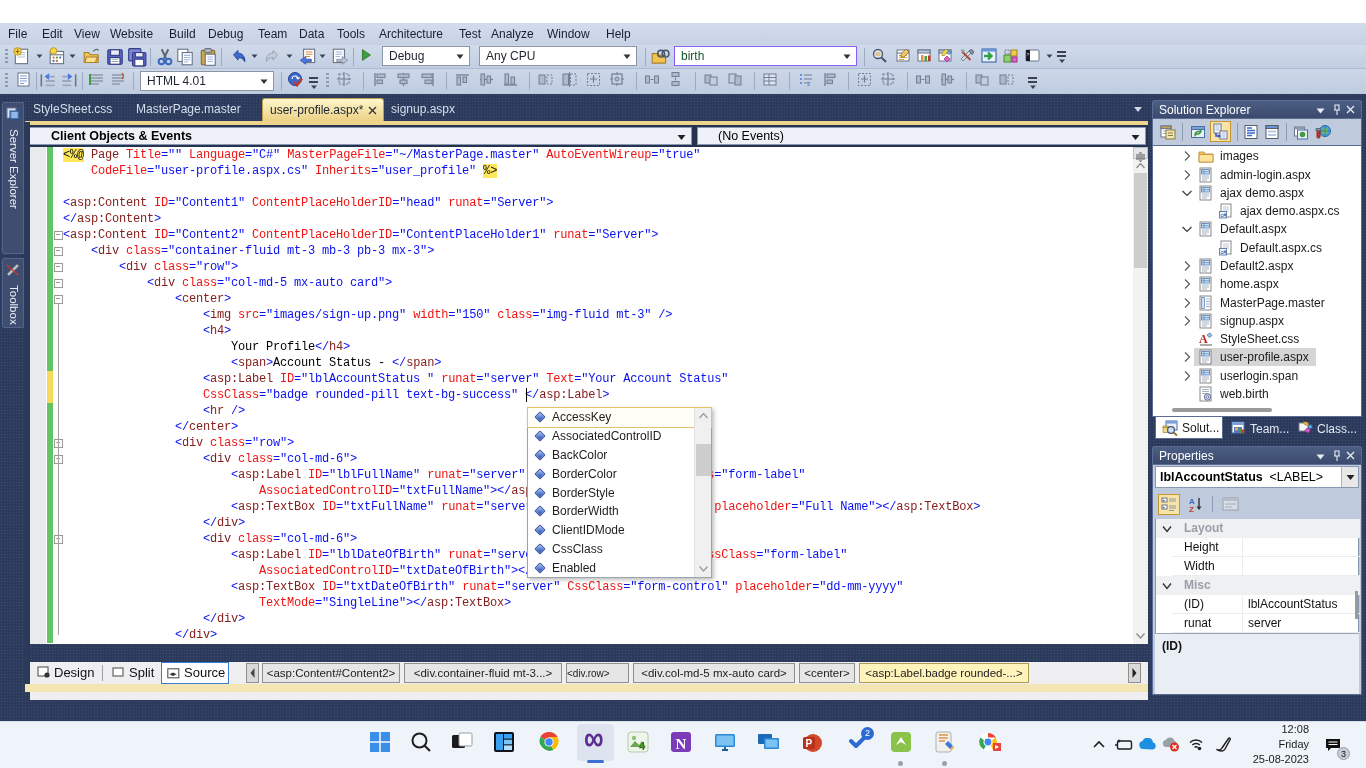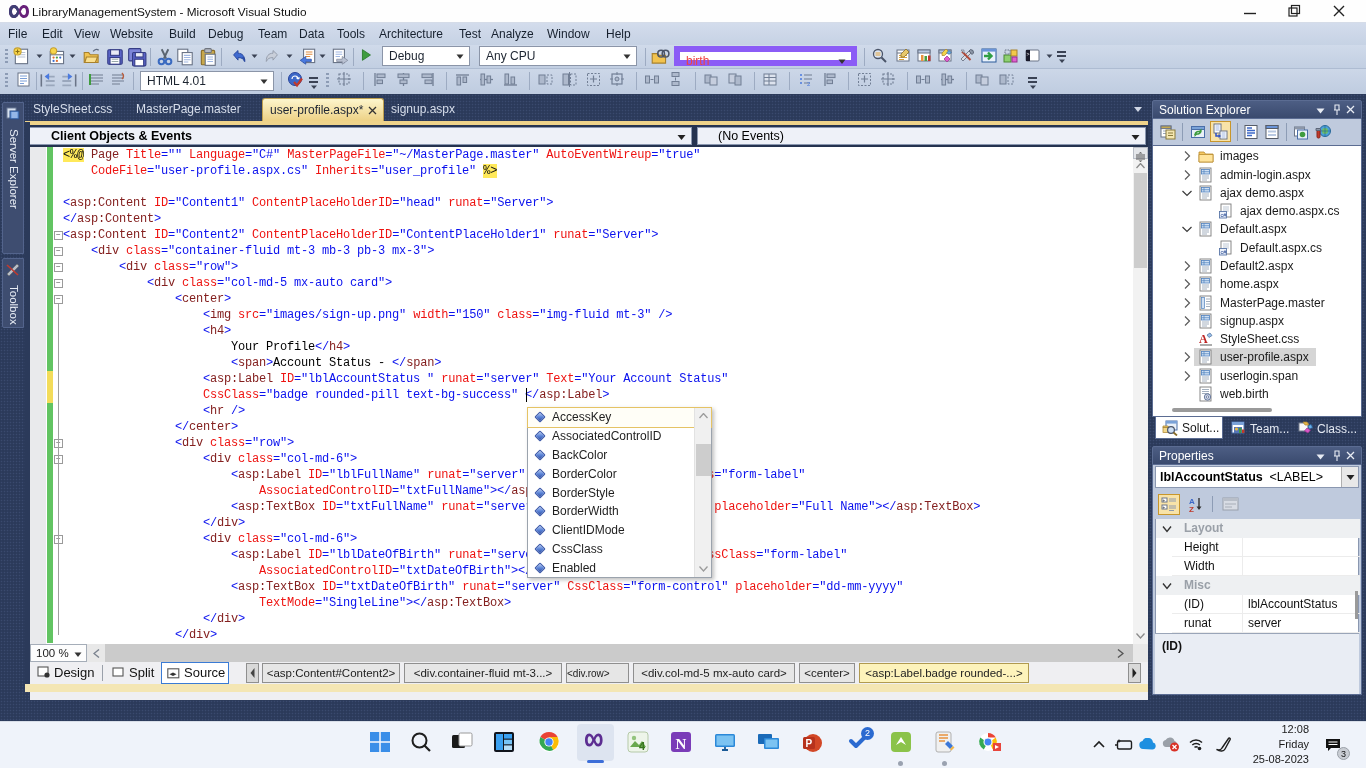--- a/index.html
+++ b/index.html
@@ -18,33 +18,21 @@
 
 .trow{position:absolute;left:1152px;width:210px;height:18.3px;font-size:12px;color:#1a1a1a}
 .chev{position:absolute;left:27px;top:1px}
 .ticon{position:absolute;top:1px}
 .tlab{position:absolute;top:2px;white-space:nowrap}
 .tsel{position:absolute;left:42px;top:0;width:122px;height:18px;background:#d5d5d5}
 
 .mi{color:#16202e;font-size:12px}
 </style></head><body>
 <div id="stage">
-<div class="abs" style="left:0;top:0;width:1366px;height:23px;background:#fefefe;border-bottom:1px solid #d5dce8">
-      <svg class="abs" style="left:8px;top:4px" width="22" height="15" viewBox="0 0 22 15">
-        <path d="M6 1 C2.5 1 1 4 1 7.5 C1 11 2.5 14 6 14 C9 14 10.2 11.5 11 9.5 C11.8 11.5 13 14 16 14 C19.5 14 21 11 21 7.5 C21 4 19.5 1 16 1 C13 1 11.8 3.5 11 5.5 C10.2 3.5 9 1 6 1 Z M6 4 C7.5 4 8.5 5.8 9.2 7.5 C8.5 9.2 7.5 11 6 11 C4.5 11 4 9.3 4 7.5 C4 5.7 4.5 4 6 4 Z M16 4 C17.5 4 18 5.7 18 7.5 C18 9.3 17.5 11 16 11 C14.5 11 13.5 9.2 12.8 7.5 C13.5 5.8 14.5 4 16 4 Z" fill="#68217a"></path>
-        <path d="M6 1 C2.5 1 1 4 1 7.5 C1 11 2.5 14 6 14 C9 14 10.2 11.5 11 9.5 L11 5.5 C10.2 3.5 9 1 6 1 Z M6 4 C7.5 4 8.5 5.8 9.2 7.5 C8.5 9.2 7.5 11 6 11 C4.5 11 4 9.3 4 7.5 C4 5.7 4.5 4 6 4 Z" fill="#3f3f74"></path>
-      </svg>
-      <span class="abs" style="left:32px;top:5px;font-size:11.8px;color:#111">LibraryManagementSystem - Microsoft Visual Studio</span>
-      <svg class="abs" style="left:1243px;top:4px" width="110" height="16" viewBox="0 0 110 16">
-        <path d="M1 9.5 H13" stroke="#222" stroke-width="1.4" fill="none"></path>
-        <rect x="46" y="4" width="8" height="8" fill="none" stroke="#222" stroke-width="1.2"></rect>
-        <rect x="48.5" y="1.5" width="8" height="8" fill="none" stroke="#222" stroke-width="1.2"></rect>
-        <path d="M91 2 L101 12 M101 2 L91 12" stroke="#222" stroke-width="1.4"></path>
-      </svg>
-    </div><div class="abs" style="left:0;top:23px;width:1366px;height:22px;background:linear-gradient(#d3dcec,#c6d2e4)">
+<div class="abs" style="left:0;top:23px;width:1366px;height:22px;background:linear-gradient(#d3dcec,#c6d2e4)">
       <span class="abs mi" style="left:8px;top:4px">File</span>
       <span class="abs mi" style="left:42px;top:4px">Edit</span>
       <span class="abs mi" style="left:74px;top:4px">View</span>
       <span class="abs mi" style="left:110px;top:4px">Website</span>
       <span class="abs mi" style="left:169px;top:4px">Build</span>
       <span class="abs mi" style="left:208px;top:4px">Debug</span>
       <span class="abs mi" style="left:258px;top:4px">Team</span>
       <span class="abs mi" style="left:299px;top:4px">Data</span>
       <span class="abs mi" style="left:337px;top:4px">Tools</span>
       <span class="abs mi" style="left:379px;top:4px">Architecture</span>
@@ -119,21 +107,21 @@
     </svg><div class="abs" style="left:353px;top:48px;width:1px;height:18px;background:#9dabc2"></div><svg class="abs" style="left:358px;top:47px" width="16" height="16" viewBox="0 0 18 18">
       <path d="M5 3 L14 9 L5 15z" fill="#3f9c3f" stroke="#2c7a2c"></path>
     </svg><div class="abs" style="left:382px;top:46px;width:88px;height:20px;background:#fff;border:1px solid #8b95a8;font-size:12px;color:#1c2430;padding:2px 0 0 6px">Debug<svg style="position:absolute;right:5px;top:7px" width="8" height="6" viewBox="0 0 8 6">
         <path d="M0.5 0.5 L4 5 L7.5 0.5z" fill="#333"></path>
       </svg></div><div class="abs" style="left:479px;top:46px;width:158px;height:20px;background:#fff;border:1px solid #8b95a8;font-size:12px;color:#1c2430;padding:2px 0 0 6px">Any CPU<svg style="position:absolute;right:5px;top:7px" width="8" height="6" viewBox="0 0 8 6">
         <path d="M0.5 0.5 L4 5 L7.5 0.5z" fill="#333"></path>
       </svg></div><div class="abs" style="left:645px;top:48px;width:1px;height:18px;background:#9dabc2"></div><svg class="abs" style="left:650px;top:47px" width="20" height="20" viewBox="0 0 18 18">
       <path d="M2 6 h5 l1 1.5 h6 v7 H2z" fill="#f2c34f" stroke="#a8812c"></path>
       <circle cx="10" cy="6" r="3" fill="none" stroke="#4a5468" stroke-width="1.4"></circle>
       <circle cx="14" cy="6" r="3" fill="none" stroke="#4a5468" stroke-width="1.4"></circle>
-    </svg><div class="abs" style="left:674px;top:46px;width:183px;height:20px;background:#fff;border:6px solid #8b5cf6;font-size:12px;color:#ef4444;padding:2px 16px 0 6px">birth<svg style="position:absolute;right:5px;top:7px" width="8" height="6" viewBox="0 0 8 6">
+    </svg><div class="abs" style="left:674px;top:46px;width:183px;height:20px;background:#fff;border:1px solid #8b5cf6;font-size:12px;color:#14532d;padding:2px 16px 0 6px">birth<svg style="position:absolute;right:5px;top:7px" width="8" height="6" viewBox="0 0 8 6">
         <path d="M0.5 0.5 L4 5 L7.5 0.5z" fill="#333"></path>
       </svg></div><div class="abs" style="left:864px;top:48px;width:1px;height:18px;background:#9dabc2"></div><svg class="abs" style="left:871px;top:47px" width="18" height="18" viewBox="0 0 18 18">
       <circle cx="7" cy="7" r="4.5" fill="#dce6f5" stroke="#4a5468" stroke-width="1.3"></circle>
       <path d="M10.5 10.5 L15 15" stroke="#4a5468" stroke-width="2"></path>
       <path d="M4.5 6 h5 M4.5 8 h5" stroke="#e0a23c" stroke-width="1"></path>
     </svg><svg class="abs" style="left:895px;top:47px" width="18" height="18" viewBox="0 0 18 18">
       <rect x="2" y="3" width="12" height="11" fill="#fff" stroke="#6a7487"></rect>
       <path d="M2 6h12" stroke="#6a7487"></path>
       <path d="M4 8.5h8M4 10.5h8M4 12.5h5" stroke="#d8a23c"></path>
       <path d="M11 2 l3 3 -5 5 -3 0 0 -3z" fill="#e8c86a" stroke="#8a6d28" stroke-width="0.8"></path>
@@ -335,31 +323,20 @@
       <div class="pit"><span class="dia"></span>Enabled</div>
       <div style="position:absolute;right:0;top:0;width:17px;height:169px;background:#f0f0f0;border-left:1px solid #e2e2e2">
         <svg style="position:absolute;left:4px;top:5px" width="9" height="6" viewBox="0 0 9 6">
           <path d="M0.5 5 L4.5 0.5 L8.5 5" fill="none" stroke="#9b9b9b" stroke-width="1.3"></path>
         </svg>
         <div style="position:absolute;left:1px;top:36px;width:15px;height:32px;background:#cdcdcd"></div>
         <svg style="position:absolute;left:4px;top:158px" width="9" height="6" viewBox="0 0 9 6">
           <path d="M0.5 0.5 L4.5 5 L8.5 0.5" fill="none" stroke="#9b9b9b" stroke-width="1.3"></path>
         </svg>
       </div>
-    </div><div class="abs" style="left:30px;top:644px;width:1118px;height:18px;background:#e8e8e8">
-      <div style="position:absolute;left:0;top:0;width:57px;height:18px;background:#fdfdfd;border:1px solid #a5adb8;font-size:11.5px;color:#222;padding:2px 0 0 5px">100 %<svg style="position:absolute;right:4px;top:7px" width="8" height="6" viewBox="0 0 8 6">
-          <path d="M0.5 0.5 L4 5 L7.5 0.5z" fill="#333"></path>
-        </svg></div>
-      <svg style="position:absolute;left:63px;top:5px" width="7" height="9" viewBox="0 0 7 9">
-        <path d="M6 0.5 L1 4.5 L6 8.5" fill="none" stroke="#7a828e" stroke-width="1.4"></path>
-      </svg>
-      <div style="position:absolute;left:75px;top:0;width:1028px;height:18px;background:#cbcbcb"></div>
-      <svg style="position:absolute;left:1087px;top:5px" width="7" height="9" viewBox="0 0 7 9">
-        <path d="M1 0.5 L6 4.5 L1 8.5" fill="none" stroke="#555" stroke-width="1.4"></path>
-      </svg>
     </div><div class="abs" style="left:30px;top:662px;width:1118px;height:38px;background:#efeff2">
       <svg style="position:absolute;left:7px;top:4px" width="14" height="13" viewBox="0 0 14 13">
         <rect x="1" y="1" width="10" height="9" fill="#fff" stroke="#555" stroke-width="1.1"></rect>
         <circle cx="10" cy="9" r="2.6" fill="#333"></circle>
       </svg>
       <span style="position:absolute;left:24px;top:3px;font-size:13px;color:#111">Design</span>
       <div style="position:absolute;left:72px;top:3px;width:1px;height:16px;background:#9aa0aa"></div>
       <svg style="position:absolute;left:82px;top:5px" width="13" height="11" viewBox="0 0 13 11">
         <rect x="1" y="1" width="10" height="8" fill="#fff" stroke="#555" stroke-width="1.1"></rect>
       </svg>

